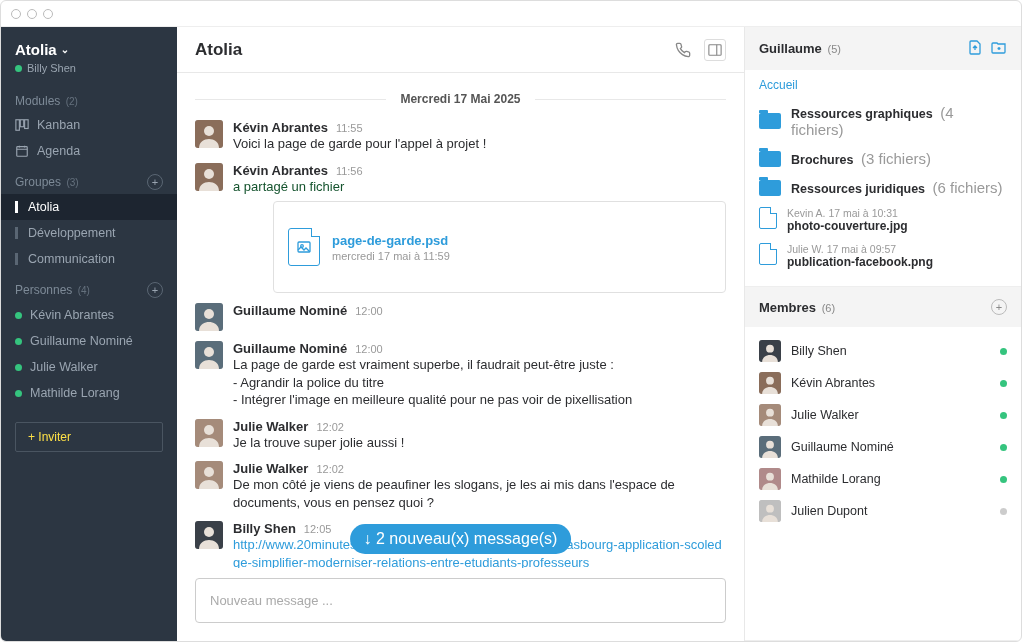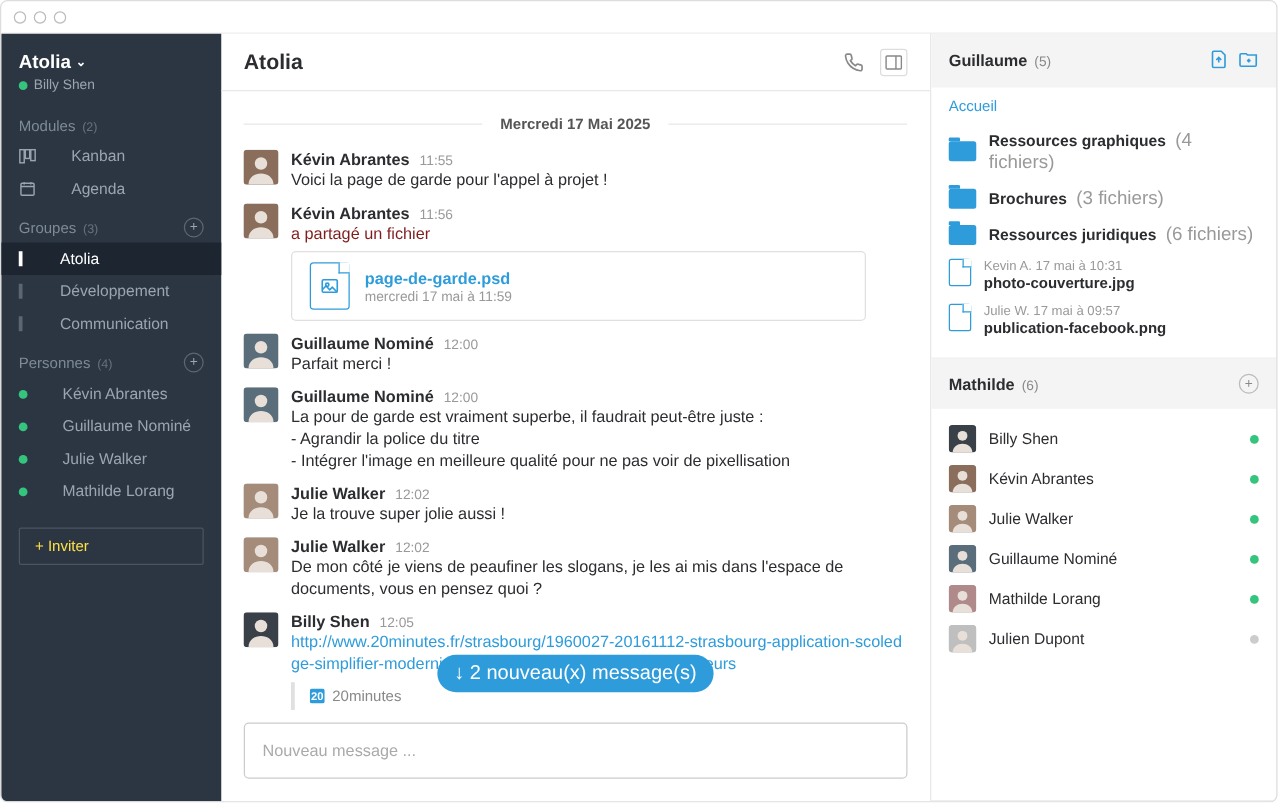--- a/index.html
+++ b/index.html
@@ -11,21 +11,21 @@
 
 .sidebar { width: 176px; background: #2c3642; color: #9aa5b1; display: flex; flex-direction: column; font-size: 12.5px; }
 .sb-header { padding: 14px 14px 10px; }
 .sb-team { color: #fff; font-weight: 700; font-size: 15px; display: flex; align-items: center; }
 .sb-team .chev { margin-left: 4px; font-size: 10px; }
 .sb-user { display: flex; align-items: center; margin-top: 4px; font-size: 11px; color: #9aa5b1; }
 .status-dot { width: 7px; height: 7px; border-radius: 50%; background: #35c47e; margin-right: 5px; }
 .sb-section { padding: 10px 14px 4px; font-size: 12px; color: #7d8a97; display: flex; align-items: center; justify-content: space-between; }
 .sb-count { font-size: 10px; opacity: .7; margin-left: 2px; }
 .sb-add { width: 16px; height: 16px; border: 1px solid #5a6673; border-radius: 50%; display: flex; align-items: center; justify-content: center; font-size: 11px; color: #9aa5b1; cursor: pointer; }
-.sb-item { padding: 6px 14px; display: flex; align-items: center; cursor: pointer; color: #9aa5b1; gap: 20px; }
+.sb-item { padding: 6px 14px; display: flex; align-items: center; cursor: pointer; color: #9aa5b1; }
 .sb-item.active { background: #1d2530; color: #fff; }
 .sb-item .ic { width: 14px; margin-right: 8px; display: inline-flex; }
 .sb-item .bar { width: 3px; height: 12px; background: #5a6673; margin-right: 10px; }
 .sb-item.active .bar { background: #fff; }
 .sb-item .pd { width: 7px; height: 7px; border-radius: 50%; background: #35c47e; margin-right: 8px; }
 .sb-invite { margin: 16px 14px; border: 1px solid #4a5561; color: #fde047; padding: 7px 12px; font-size: 12px; border-radius: 2px; cursor: pointer; display: inline-block; }
 
 .main { flex: 1; display: flex; min-width: 0; }
 .center { flex: 1; display: flex; flex-direction: column; min-width: 0; border-right: 1px solid #e8e8e8; }
 .c-header { height: 46px; display: flex; align-items: center; justify-content: space-between; padding: 0 18px; border-bottom: 1px solid #e8e8e8; }
@@ -38,23 +38,23 @@
 .date-div::before { content: ""; position: absolute; left: 0; right: 0; top: 50%; border-top: 1px solid #e8e8e8; }
 .date-div span { background: #fff; padding: 0 14px; position: relative; font-weight: 700; font-size: 12px; color: #555; }
 .msg { display: flex; margin-bottom: 10px; }
 .avatar { width: 28px; height: 28px; border-radius: 3px; background: #ccc; flex-shrink: 0; margin-right: 10px; overflow: hidden; }
 .avatar svg { width: 100%; height: 100%; }
 .mbody { flex: 1; min-width: 0; }
 .mhead { display: flex; align-items: baseline; }
 .mname { font-weight: 700; font-size: 13px; }
 .mtime { color: #999; font-size: 11px; margin-left: 8px; }
 .mtext { font-size: 13px; line-height: 1.35; }
-.mtext.light { color: #7f1d1d; }
+.mtext.light { color: #14532d; }
 .mtext .line { display: block; }
-.file-att { border: 1px solid #e0e0e0; border-radius: 4px; padding: 8px 14px; margin-top: 6px; display: flex; align-items: center; max-width: 460px; }
+.file-att { border: 1px solid #e0e0e0; border-radius: 4px; padding: 26px 14px; margin-top: 6px; display: flex; align-items: center; max-width: 460px; margin-left: 40px; }
 .file-ic { width: 32px; height: 38px; border: 1.5px solid #2e9cdb; border-radius: 3px; display: flex; align-items: center; justify-content: center; margin-right: 12px; position: relative; }
 .file-ic::after { content: ""; position: absolute; top: -1px; right: -1px; width: 8px; height: 8px; background: #fff; border-left: 1.5px solid #2e9cdb; border-bottom: 1.5px solid #2e9cdb; }
 .file-ic svg { width: 16px; height: 16px; }
 .file-info .fname { color: #2e9cdb; font-weight: 600; font-size: 13px; }
 .file-info .fdate { color: #999; font-size: 11px; margin-top: 2px; }
 .link { color: #2e9cdb; word-break: break-all; }
 .preview { border-left: 3px solid #e0e0e0; padding: 4px 0 4px 12px; margin-top: 6px; }
 .preview .src { color: #888; font-size: 12px; display: flex; align-items: center; gap: 6px; }
 .preview .ptitle { color: #2e9cdb; font-weight: 600; font-size: 13px; margin-top: 2px; }
 .new-msg-pill { position: absolute; bottom: 14px; left: 50%; transform: translateX(-50%); background: #2e9cdb; color: #fff; padding: 6px 14px; border-radius: 16px; font-size: 16px; cursor: pointer; display: flex; align-items: center; gap: 4px; }
@@ -245,38 +245,35 @@
     <div class="avatar"><svg viewBox="0 0 28 28">
                     <rect width="28" height="28" fill="#5a6d7a"></rect>
                     <circle cx="14" cy="11" r="5" fill="#e8e0d8"></circle>
                     <path d="M4 28c0-6 5-9 10-9s10 3 10 9" fill="#e8e0d8"></path>
                   </svg></div>
     <div class="mbody">
                   <div class="mhead">
                     <span class="mname">Guillaume Nominé</span>
                     <span class="mtime">12:00</span>
                   </div>
-                  <div class="mtext">
-                    <span class="line">Parfait merci !</span>
-                  </div>
                 </div>
   </div>
               <div class="msg">
     <div class="avatar"><svg viewBox="0 0 28 28">
                     <rect width="28" height="28" fill="#5a6d7a"></rect>
                     <circle cx="14" cy="11" r="5" fill="#e8e0d8"></circle>
                     <path d="M4 28c0-6 5-9 10-9s10 3 10 9" fill="#e8e0d8"></path>
                   </svg></div>
     <div class="mbody">
                   <div class="mhead">
                     <span class="mname">Guillaume Nominé</span>
                     <span class="mtime">12:00</span>
                   </div>
                   <div class="mtext">
-                    <span class="line">La pour de garde est vraiment superbe, il faudrait peut-être juste :</span>
+                    <span class="line">La page de garde est vraiment superbe, il faudrait peut-être juste :</span>
                     <span class="line">- Agrandir la police du titre</span>
                     <span class="line">- Intégrer l'image en meilleure qualité pour ne pas voir de pixellisation</span>
                   </div>
                 </div>
   </div>
               <div class="msg">
     <div class="avatar"><svg viewBox="0 0 28 28">
                     <rect width="28" height="28" fill="#a58b7a"></rect>
                     <circle cx="14" cy="11" r="5" fill="#e8e0d8"></circle>
                     <path d="M4 28c0-6 5-9 10-9s10 3 10 9" fill="#e8e0d8"></path>
@@ -380,21 +377,21 @@
                   <div class="doc-info">
                     <div class="dmeta">Julie W.   17 mai à 09:57</div>
                     <div class="dname">publication-facebook.png</div>
                   </div>
                 </div>
               </div>
           </div>
         </div>
         <div class="r-section" style="flex:1">
           <div class="r-head">
-            <div class="r-title"><span>Mathilde</span> <span class="cnt">(6)</span></div>
+            <div class="r-title"><span>Membres</span> <span class="cnt">(6)</span></div>
             <span class="sb-add" style="border-color:#bbb;color:#888">+</span>
           </div>
           <div class="r-body" id="members-list">
               <div class="member">
                 <div class="avatar"><svg viewBox="0 0 28 28">
                     <rect width="28" height="28" fill="#3a4048"></rect>
                     <circle cx="14" cy="11" r="5" fill="#e8e0d8"></circle>
                     <path d="M4 28c0-6 5-9 10-9s10 3 10 9" fill="#e8e0d8"></path>
                   </svg></div>
                 <div class="mn">Billy Shen</div>

